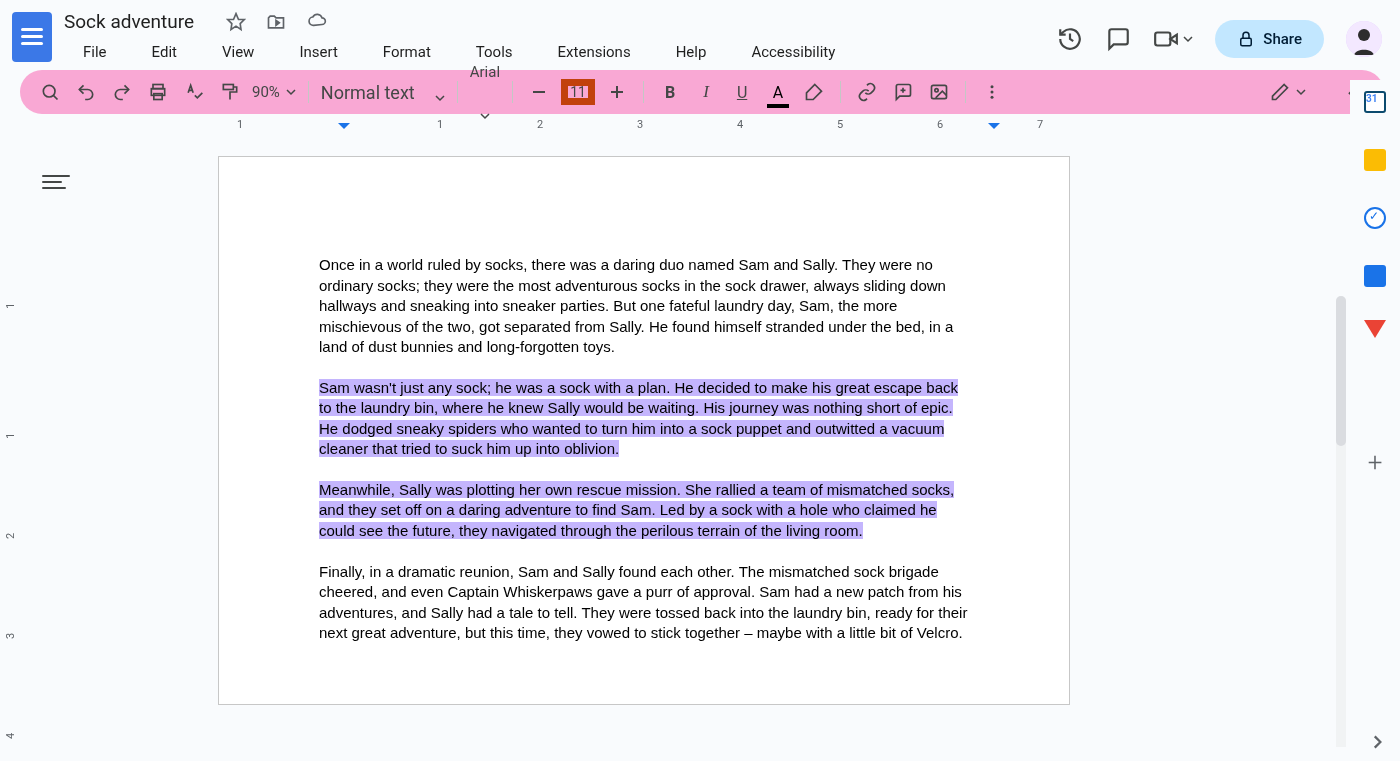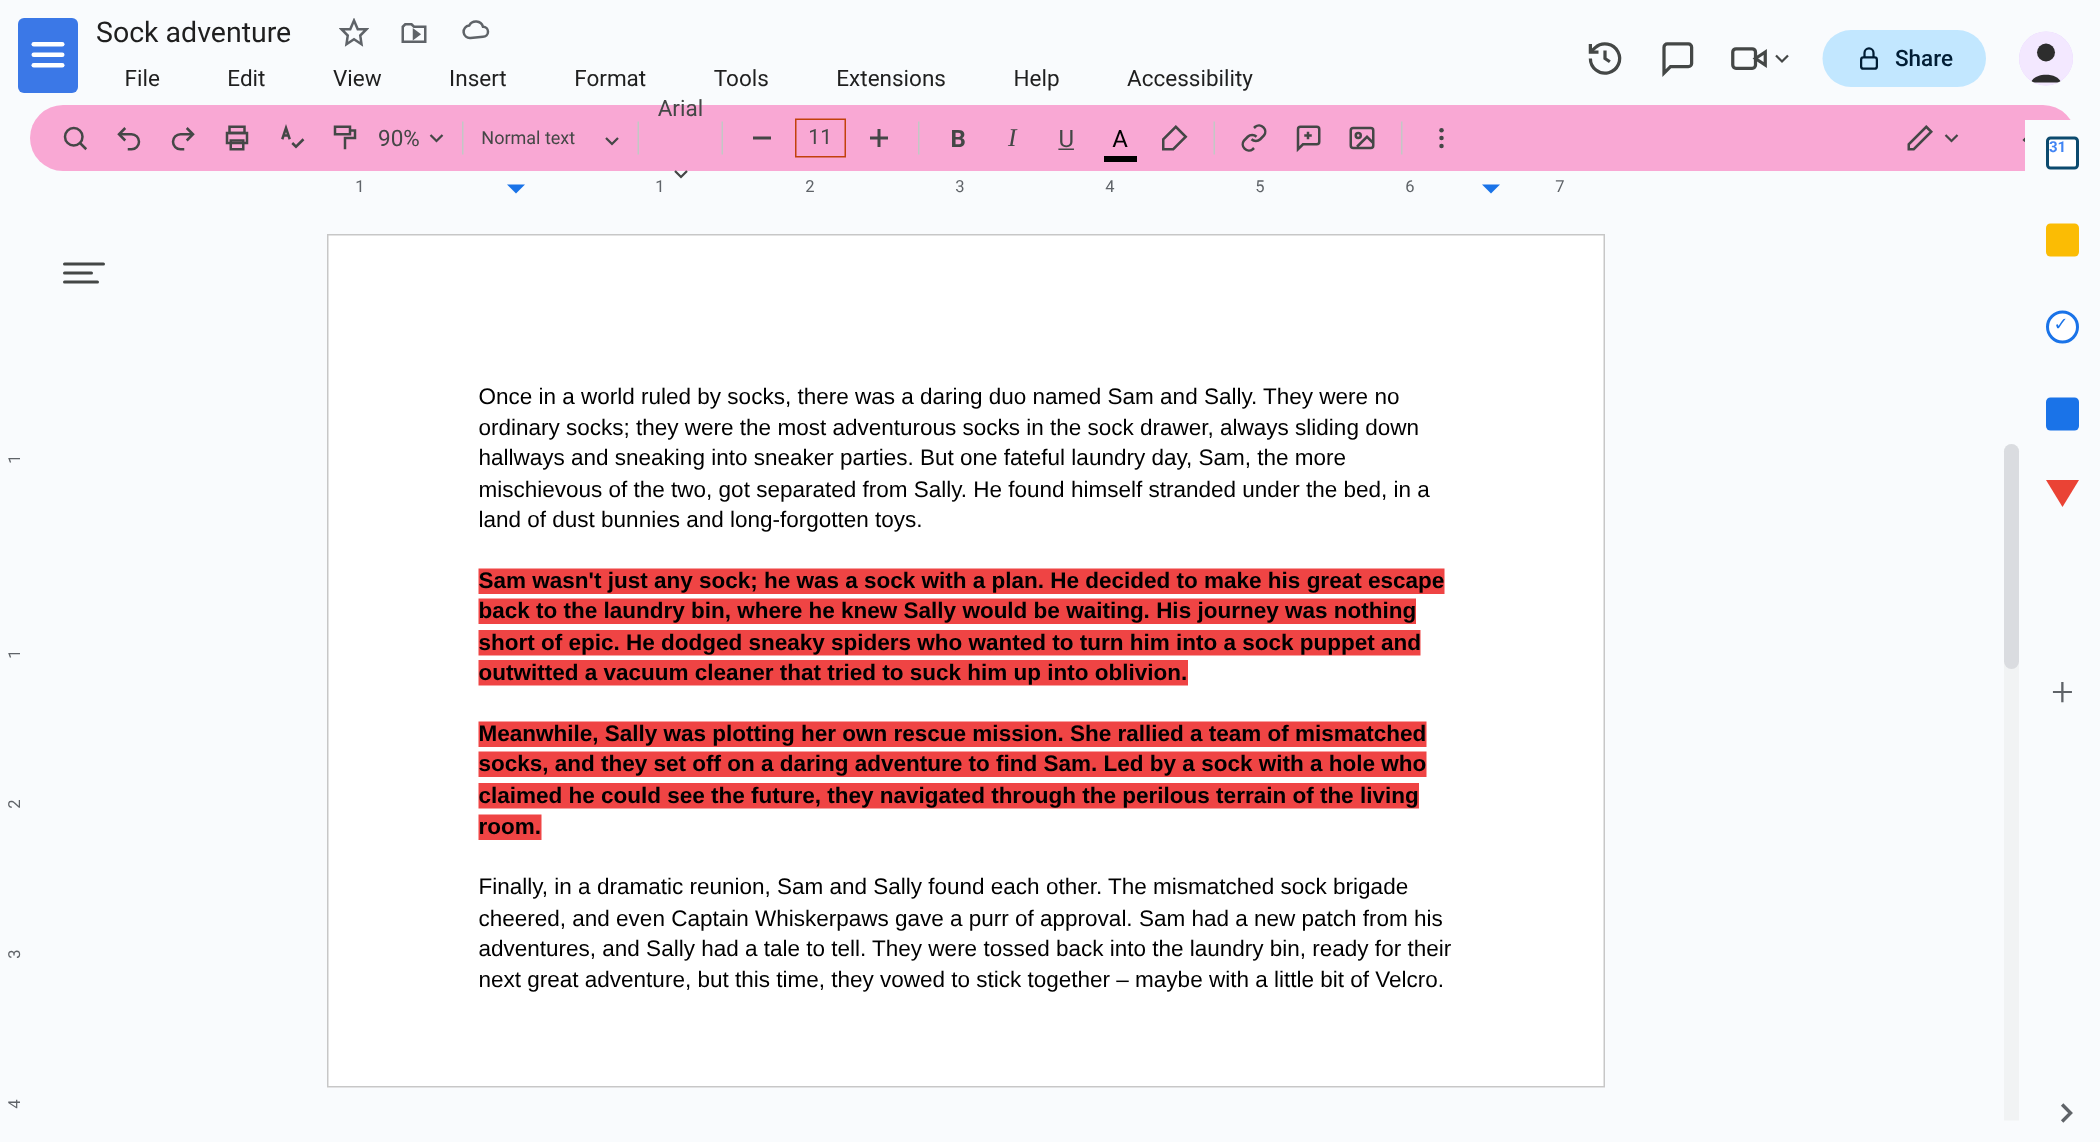--- a/index.html
+++ b/index.html
@@ -72,25 +72,25 @@
     padding: 0 16px;
     color:#444746;
   }
   .tbtn {
     display:flex; align-items:center; justify-content:center;
     min-width:28px; height:28px;
     border-radius:4px;
   }
   .divider { width:1px; height:22px; background:#c4c7c5; margin:0 4px; }
   .zoom { font-size:15px; display:flex; align-items:center; gap:6px; }
-  .style-sel { font-size:12px; display:flex; align-items:flex-end; gap:20px; }
+  .style-sel { font-size:18px; display:flex; align-items:flex-end; gap:20px; }
   .font-sel  { font-size:15px; display:flex; align-items:center; gap:30px;flex-direction:column; }
   .sizebox {
     width:34px; height:26px;
-    border:1px solid #c2410c; border-radius:0;
+    border:7px solid #c2410c; border-radius:0;
     display:flex; align-items:center; justify-content:center;
     font-size:14px;
     text-align:center;
   }
   .text-color { position:relative; }
   .text-color::after{
     content:""; position:absolute; left:3px; right:3px; bottom:-2px;
     height:4px; background:#000;
   }
   .mode-pill {
@@ -132,21 +132,21 @@
     width:852px;
     background:#fff;
     border:1px solid #c7c7c7;
     padding: 98px 100px 40px 100px;
     font-family: Arial, sans-serif;
     font-size: 15px;
     color:#000;
     line-height: 1.37;
   }
   .page p { margin-bottom: 20px; }
-  .sel { background:#ef4444;font-weight:bold; }
+  .sel { background:#c4b5fd; }
   .outline-btn {
     position:absolute; left:40px; top:30px;
     width:32px; height:32px;
     display:flex; flex-direction:column; justify-content:center; gap:4px;
     padding:4px 2px; color:#444746;
   }
   .outline-btn span { height:2px; background:#444746; border-radius:2px; }
   .outline-btn span:nth-child(2){ width:70%; }
   .outline-btn span:nth-child(3){ width:85%; }
 

